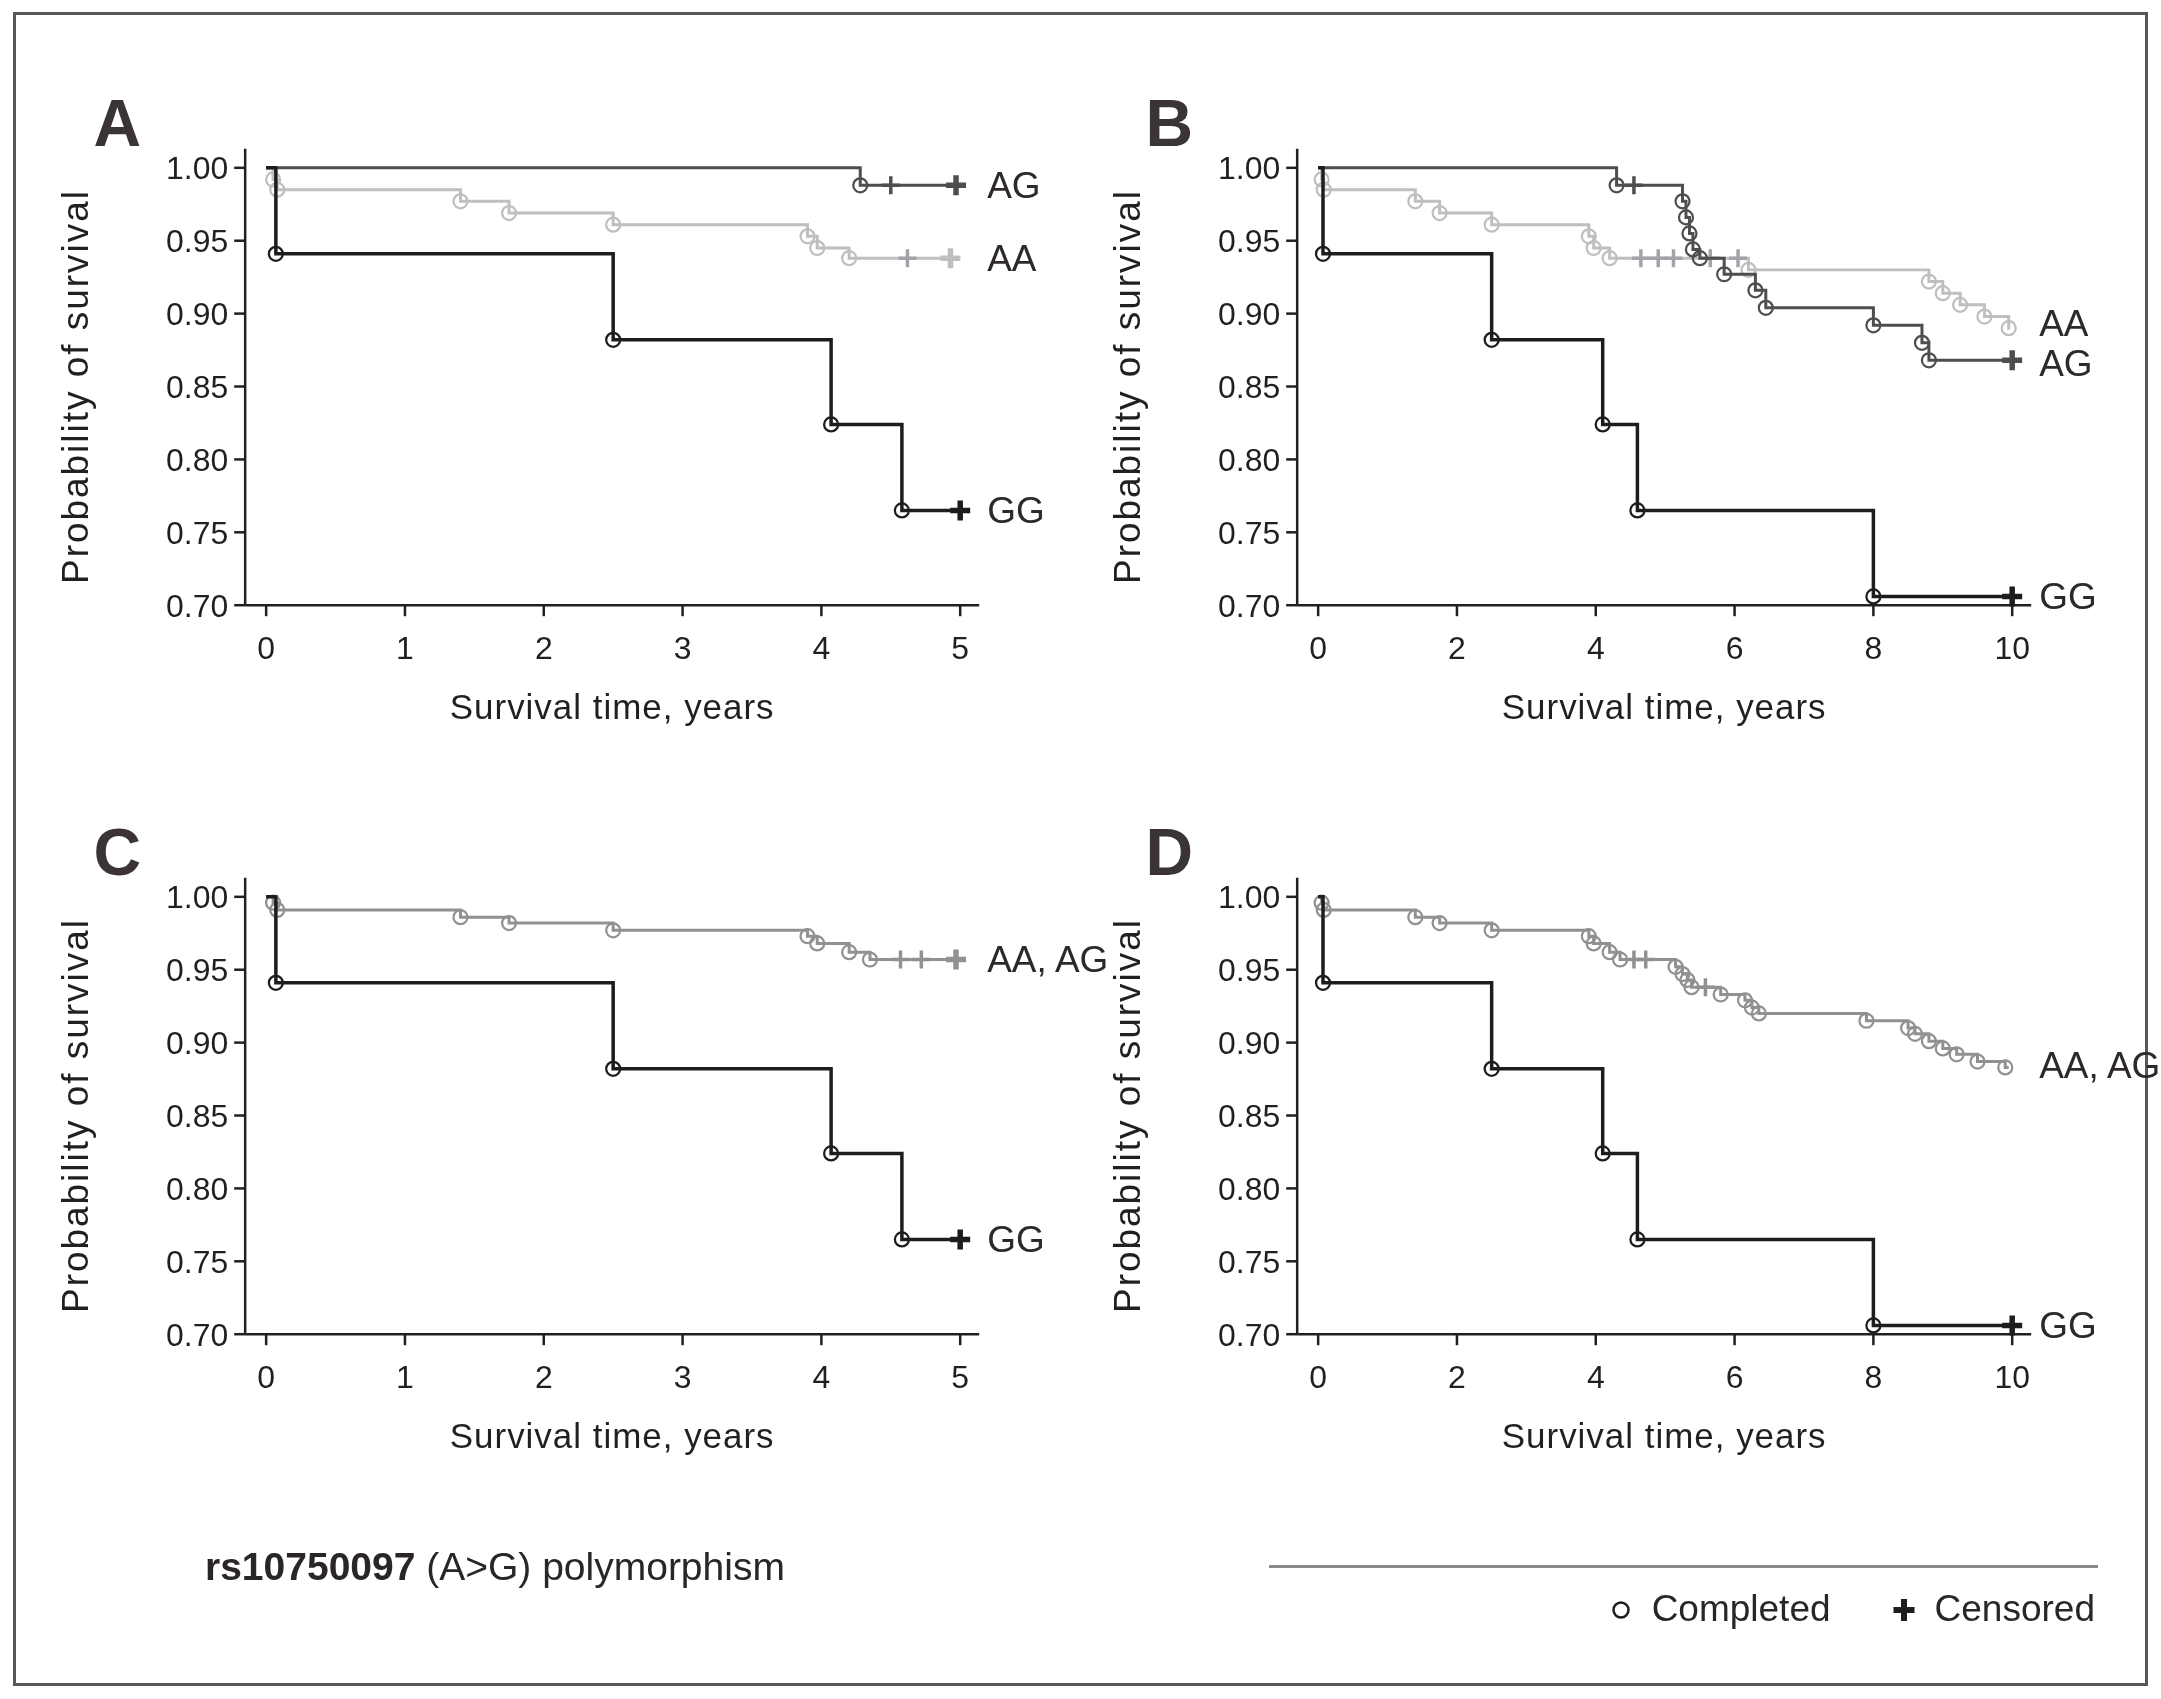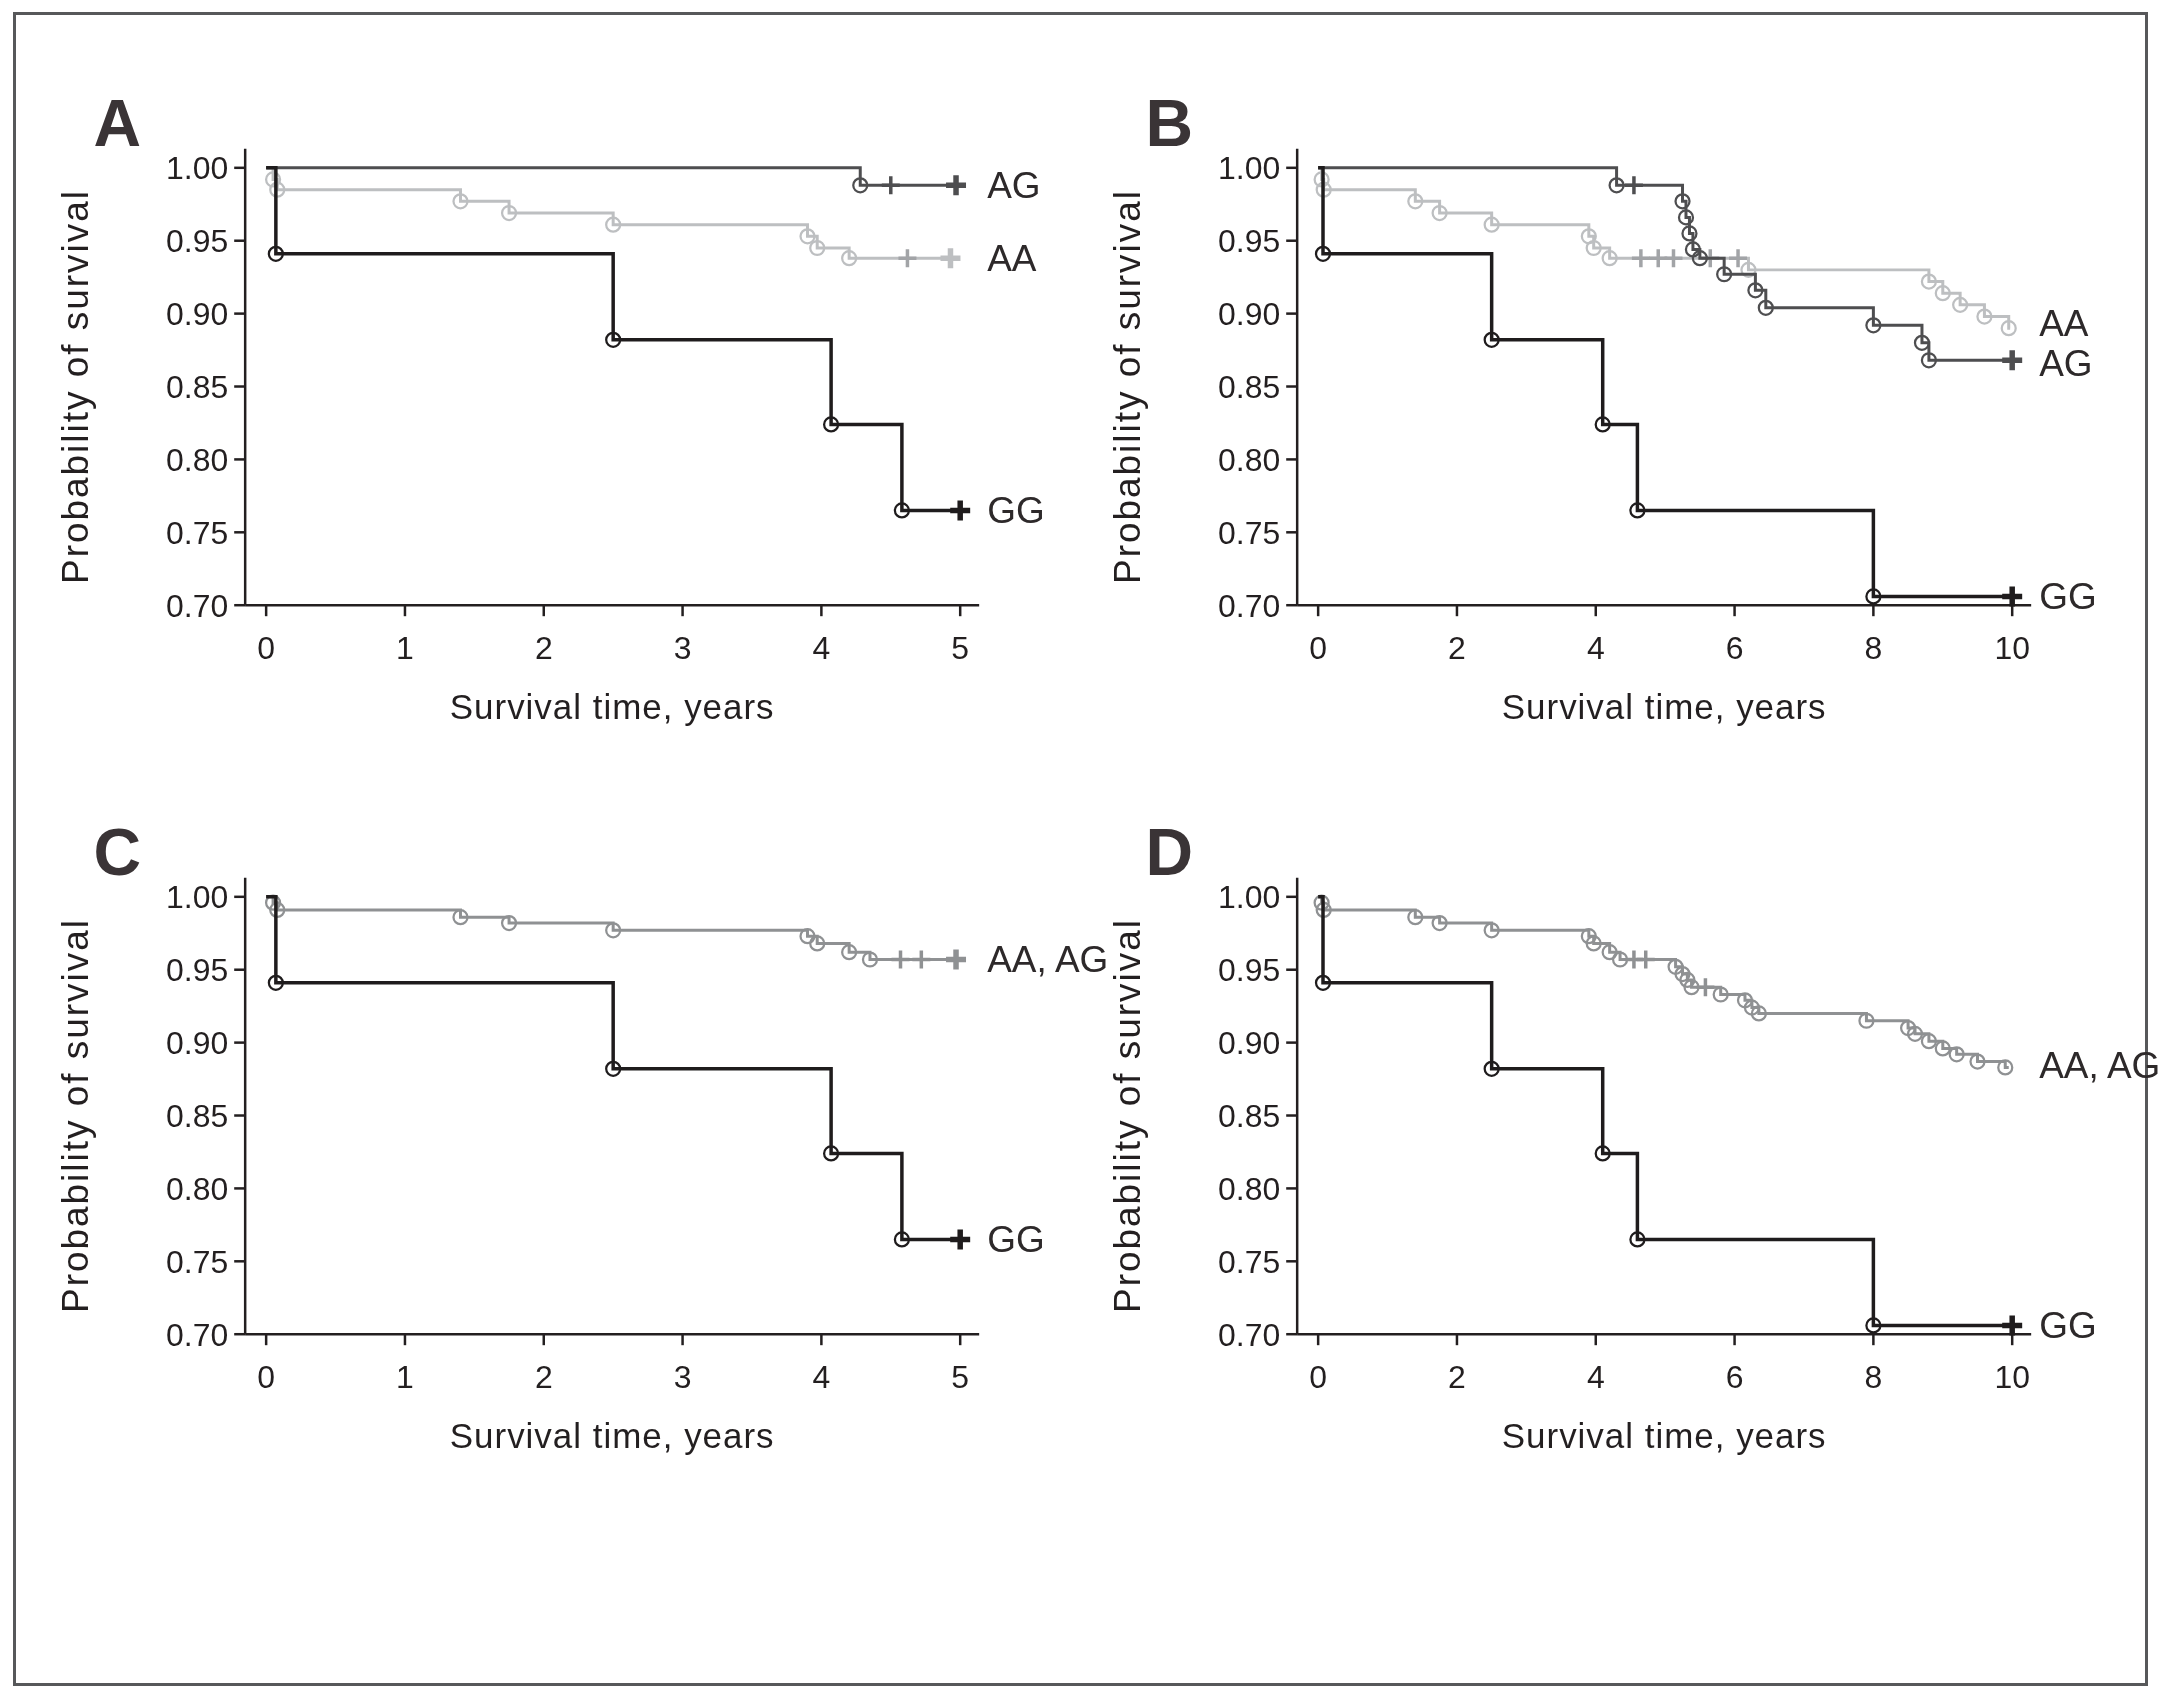--- a/index.html
+++ b/index.html
@@ -290,14 +290,35 @@
           <circle cx="819.5" cy="616.56" r="14" stroke="#1f1c1d" stroke-width="4.5" fill="none"></circle>
           <circle cx="1041.9" cy="785.9200000000001" r="14" stroke="#1f1c1d" stroke-width="4.5" fill="none"></circle>
           <circle cx="1111.4" cy="958.1999999999999" r="14" stroke="#1f1c1d" stroke-width="4.5" fill="none"></circle>
           <circle cx="1584" cy="1130.48" r="14" stroke="#1f1c1d" stroke-width="4.5" fill="none"></circle>
           <path d="M 1842 1130.48 H 1882 M 1862 1110.48 V 1150.48" stroke="#1f1c1d" stroke-width="11" fill="none"></path>
           <text x="1916" y="1155.48" text-anchor="start" font-size="74" fill="#2d292a">GG</text>
         </svg>
       </div>
   </div>
 
+  <div class="footer">
+    <div class="caption"><span class="cap-bold">rs10750097</span><span class="cap-rest"> (A&gt;G) polymorphism</span></div>
+
+    <div class="legend">
+      <div class="legend-rule"></div>
+      <div class="legend-items">
+        <span class="legend-item">
+          <svg class="licon" viewBox="0 0 56 56">
+            <circle cx="28" cy="30" r="15" fill="none" stroke="#1f1c1d" stroke-width="5"></circle>
+          </svg>
+          <span>Completed</span>
+        </span>
+        <span class="legend-item">
+          <svg class="licon" viewBox="0 0 56 56">
+            <path d="M28 8 V52 M7 30 H49" stroke="#1f1c1d" stroke-width="12" fill="none"></path>
+          </svg>
+          <span>Censored</span>
+        </span>
+      </div>
+    </div>
+  </div>
 </div>
 
 
 </body></html>

